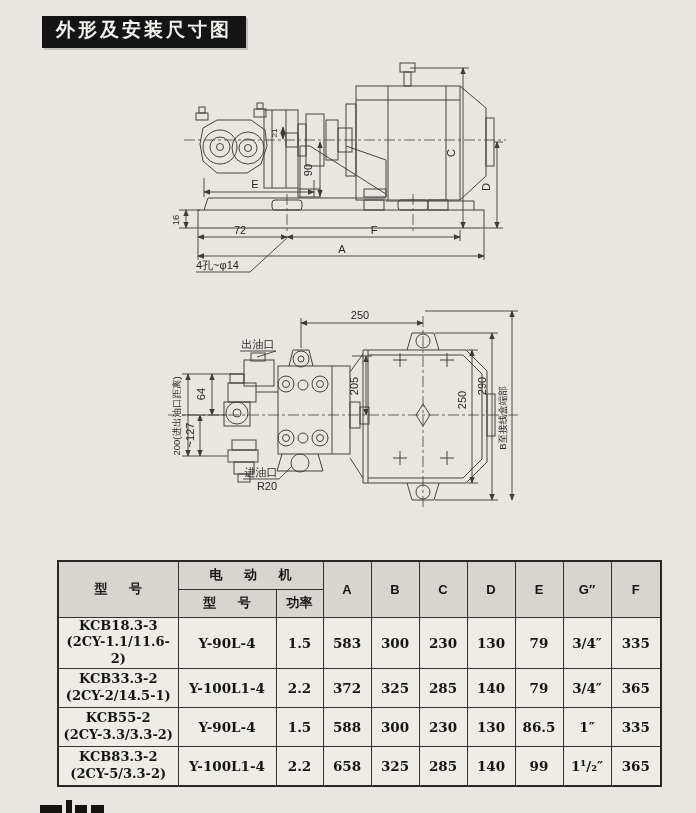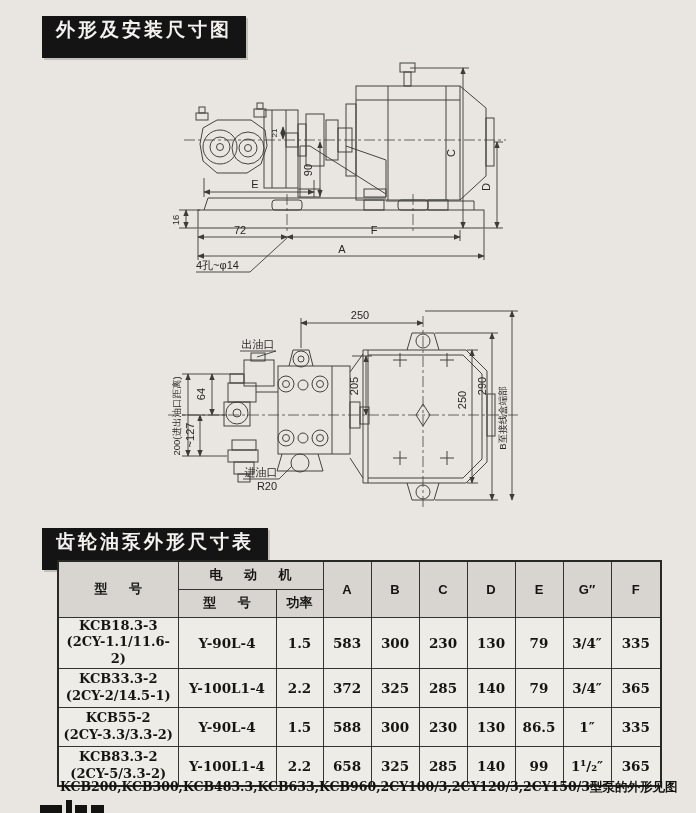--- a/index.html
+++ b/index.html
@@ -1,19 +1,19 @@
 <!DOCTYPE html>
 <html><head>
 <meta charset="utf-8">
 <style>
   html,body{margin:0;padding:0;background:#cfccc6;}
   .page{position:relative;width:696px;height:813px;background:#e9e6e1;overflow:hidden;
         font-family:"Liberation Sans",sans-serif;color:#1c1b19;}
   .sec-hdr{position:absolute;display:inline-block;background:#151414;color:#f2f1ee;
-           font-weight:bold;font-size:19px;letter-spacing:3px;height:42px;line-height:28px;
+           font-weight:bold;font-size:19px;letter-spacing:3px;height:32px;line-height:28px;
            padding:0 14px;box-shadow:2px 2px 0 rgba(148,144,137,.45);}
   .draw{position:absolute;}
   .draw .ln{fill:none;stroke:#45433e;stroke-width:1;}
   .draw .cl{stroke-dasharray:11 3 3 3;stroke-width:.8;}
   .draw .dm{fill:none;stroke:#3d3b36;stroke-width:.9;}
   .draw text{font-family:"Liberation Sans",sans-serif;font-size:11px;fill:#292724;}
   .draw text.sm{font-size:9.5px;}
   .draw text.xs{font-size:8px;}
   table.dims{position:absolute;left:57px;top:560px;border-collapse:collapse;table-layout:fixed;
              background:#edece7;border:2px solid #2a2825;}
@@ -226,21 +226,20 @@
       <text text-anchor="middle" transform="rotate(-90 346 88)" x="346" y="88">290</text>
       <text text-anchor="middle" class="sm" transform="rotate(-90 366 120)" x="366" y="120">B至接线盒端部</text>
       <text text-anchor="middle" class="sm" transform="rotate(-90 40 118)" x="40" y="118">200(进出油口距离)</text>
       <text text-anchor="middle" transform="rotate(-90 65 96)" x="65" y="96">64</text>
       <text text-anchor="middle" transform="rotate(-90 54 137)" x="54" y="137">~127</text>
       <text text-anchor="middle" x="121" y="178">进油口</text>
       <text text-anchor="middle" x="127" y="192">R20</text>
     </g>
   </svg>
 
-  <div class="sec-hdr" style="left:42px;top:528px;">齿轮油泵外形尺寸表</div>
 
   <table class="dims">
     <colgroup>
       <col style="width:120px">
         <col style="width:98px">
         <col style="width:47px">
       <col style="width:48px">
         <col style="width:48px">
         <col style="width:48px">
       <col style="width:48px">
@@ -322,20 +321,19 @@
         <td>325</td>
         <td>285</td>
         <td>140</td>
         <td>99</td>
         <td>1¹/₂″</td>
         <td>365</td>
       </tr>
     </tbody>
   </table>
 
-  <div class="note">KCB200,KCB300,KCB483.3,KCB633,KCB960,2CY100/3,2CY120/3,2CY150/3型泵的外形见图</div>
 
   <div class="frag" style="left:40px;top:805px;width:22px;height:8px;"></div>
   <div class="frag" style="left:66px;top:800px;width:6px;height:13px;"></div>
   <div class="frag" style="left:75px;top:805px;width:12px;height:8px;"></div>
   <div class="frag" style="left:91px;top:805px;width:13px;height:8px;"></div>
 
 </div>
 
 </body></html>

